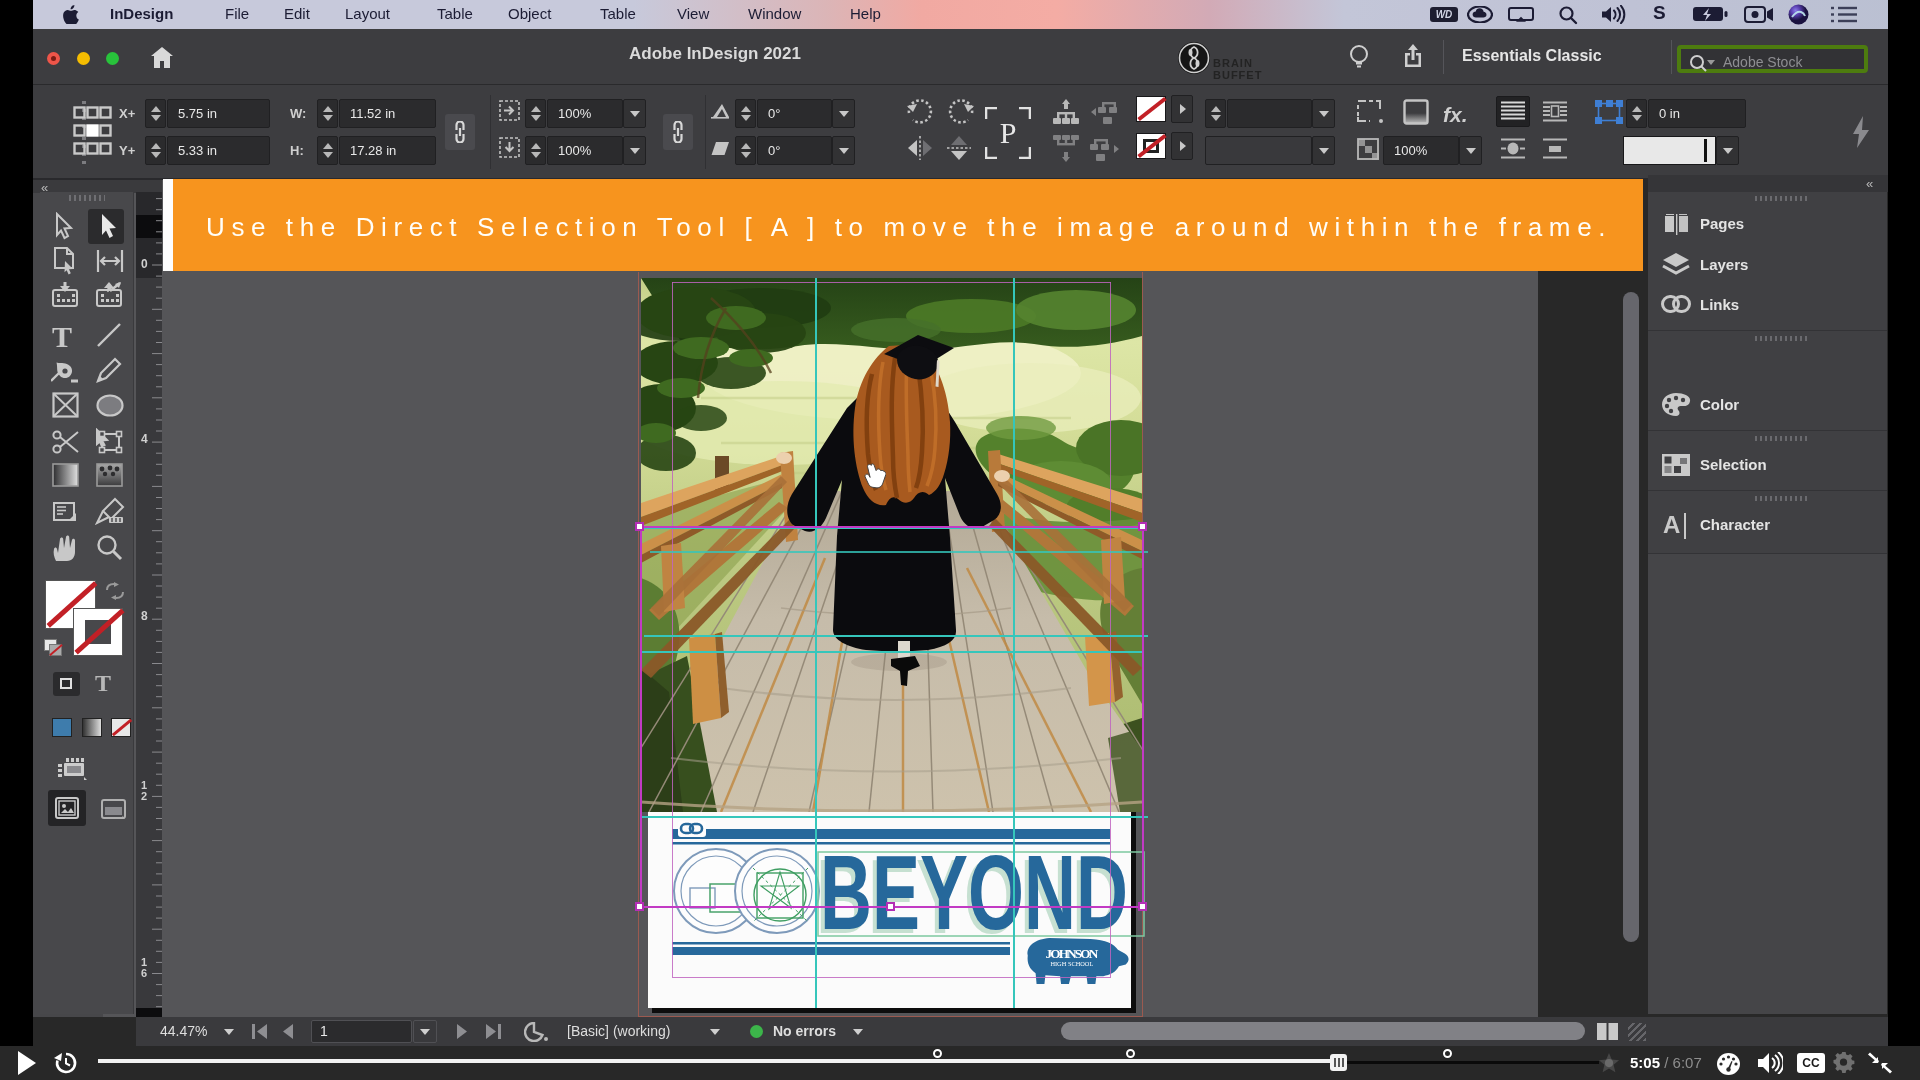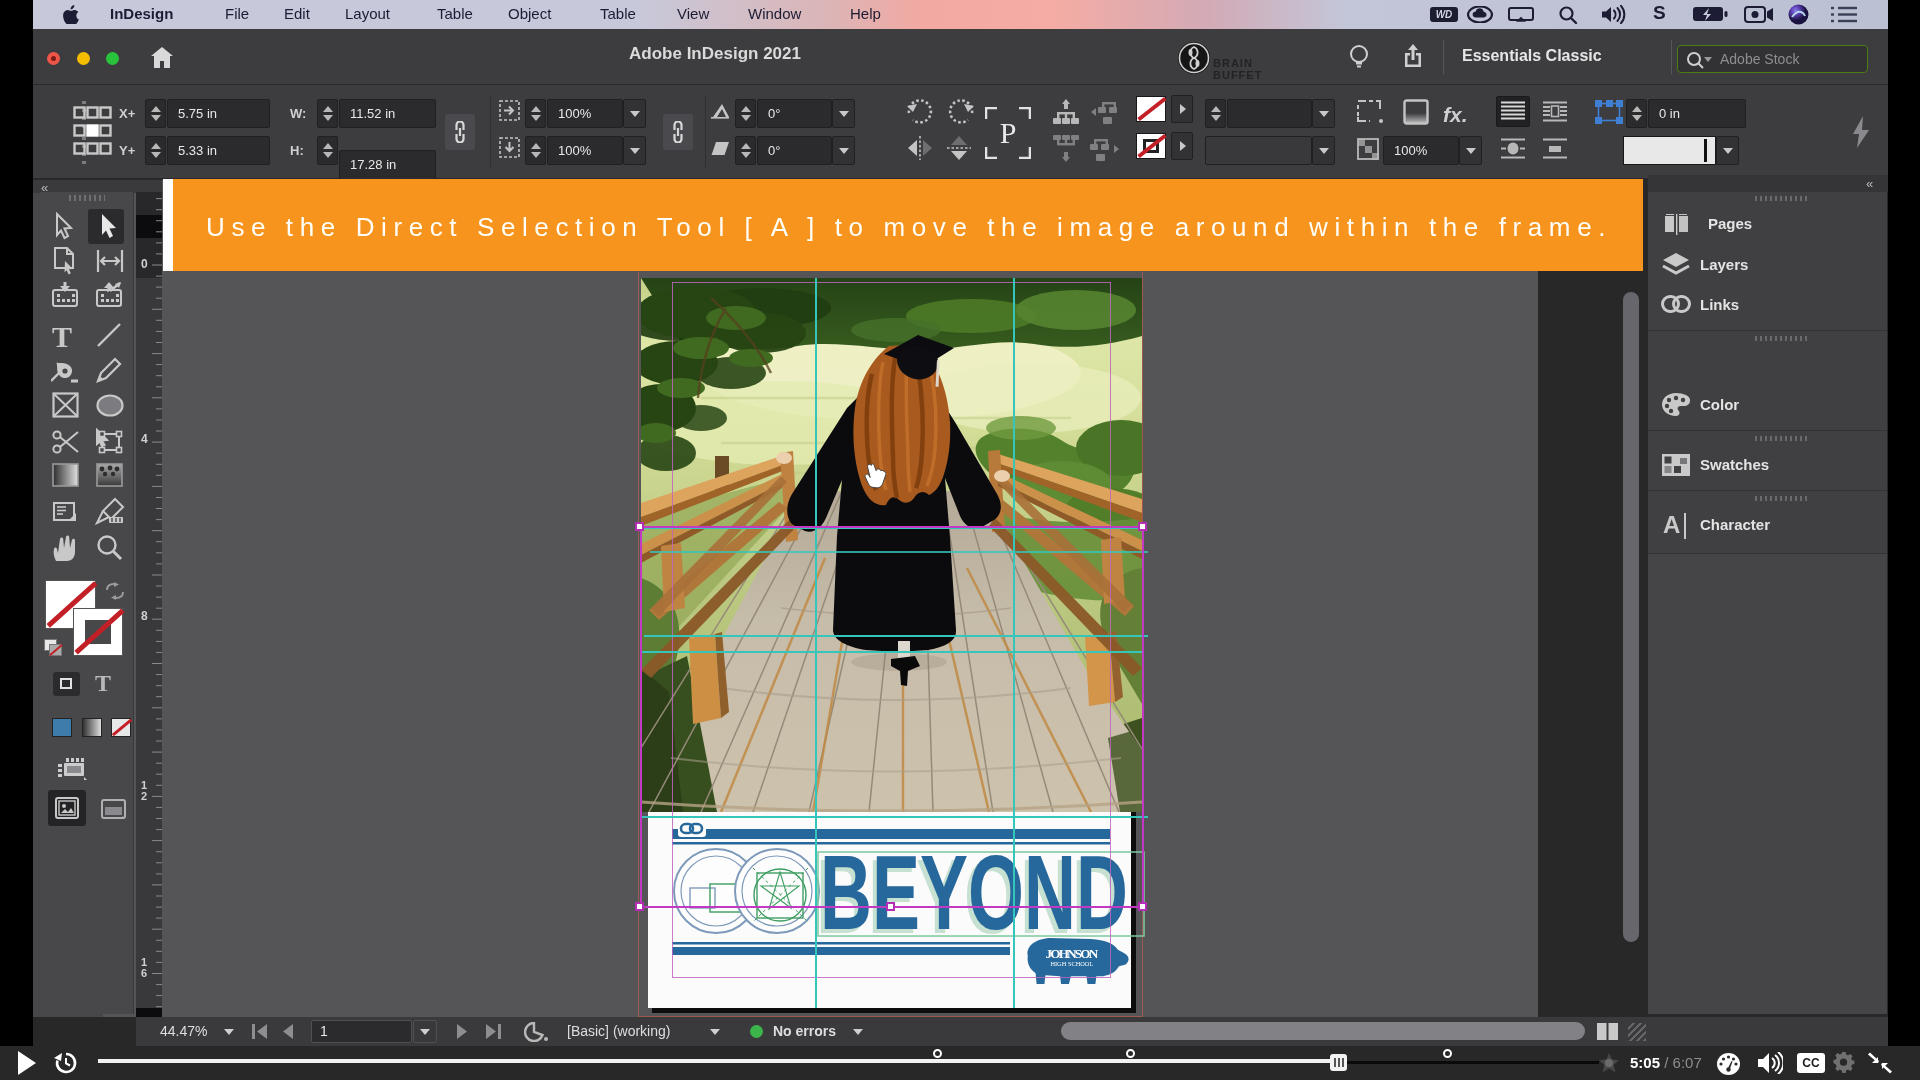--- a/index.html
+++ b/index.html
@@ -139,21 +139,21 @@
         <path d="M8 17.5h6v3h-6zM9 21.5h4v2h-4z" fill="#cfcfcf"></path>
       </svg>
  <svg class="abs" style="left:1401px;top:14px" width="24" height="28" viewBox="0 0 24 28">
         <path d="M12 1 7 7h3.5v10h3V7H17z" fill="#cfcfcf"></path>
         <path d="M4 10v14h16V10h-5v2.5h2.5v9h-11v-9H9V10z" fill="#cfcfcf"></path>
       </svg>
  <div class="abs" style="left:1443px;top:11px;width:1px;height:34px;background:#55555a"></div>
  <div class="abs" style="left:1462px;top:18px;color:#e6e6e6;font-size:16px;font-weight:bold">Essentials Classic</div>
  <div class="abs" style="left:1630px;top:26px;border-left:6px solid transparent;border-right:6px solid transparent;border-top:-22px solid #cfcfcf"></div>
  <div class="abs" style="left:1671px;top:11px;width:1px;height:34px;background:#55555a"></div>
- <div class="abs" style="left:1677px;top:16px;width:191px;height:28px;background:#323235;border:1px solid #4d7c0f;border-radius:4px">
+ <div class="abs" style="left:1677px;top:16px;width:191px;height:28px;background:#323235;border:4px solid #4d7c0f;border-radius:4px">
    <svg class="abs" style="left:8px;top:5px" width="26" height="18" viewBox="0 0 26 18">
           <circle cx="8" cy="8" r="6" fill="none" stroke="#cfcfcf" stroke-width="2"></circle>
           <line x1="12.5" y1="12.5" x2="17" y2="17" stroke="#cfcfcf" stroke-width="2"></line>
           <path d="M18 6l4 5 4-5z" fill="#9a9a9a"></path>
         </svg>
    <div class="abs" style="left:42px;top:5px;color:#8e8e92;font-size:14px">Adobe Stock</div>
  </div>
 </div>
 <div id="cpanel">
  <svg class="abs" style="left:40px;top:12px" width="24" height="70" viewBox="0 0 24 70">
@@ -185,21 +185,21 @@
  <div class="ud" style="left:112px;top:14px"></div>
  <div class="box" style="left:134px;top:14px;width:103px;height:29px;line-height:27px;padding-left:10px">5.75 in</div>
  <div class="lbl" style="left:86px;top:58px;font-weight:bold">Y+</div>
  <div class="ud" style="left:112px;top:51px"></div>
  <div class="box" style="left:134px;top:51px;width:103px;height:29px;line-height:27px;padding-left:10px">5.33 in</div>
  <div class="lbl" style="left:257px;top:21px;font-weight:bold">W:</div>
  <div class="ud" style="left:284px;top:14px"></div>
  <div class="box" style="left:306px;top:14px;width:97px;height:29px;line-height:27px;padding-left:10px">11.52 in</div>
  <div class="lbl" style="left:257px;top:58px;font-weight:bold">H:</div>
  <div class="ud" style="left:284px;top:51px"></div>
- <div class="box" style="left:306px;top:65px;width:97px;height:42px;line-height:27px;padding-left:10px">17.28 in</div>
+ <div class="box" style="left:306px;top:51px;width:97px;height:29px;line-height:27px;padding-left:10px">17.28 in</div>
  <div class="abs" style="left:412px;top:29px;width:30px;height:36px;background:#4a4a4e;border-radius:3px"></div>
  <svg class="abs" style="left:419px;top:36px" width="16" height="22" viewBox="0 0 16 22">
         <g fill="none" stroke="#d8d8d8" stroke-width="2.2">
           <path d="M8 10V5a3.5 3.5 0 0 1 7 0v5" transform="translate(-3.5 -1)"></path>
           <path d="M8 12v5a3.5 3.5 0 0 1-7 0v-5" transform="translate(3.5 1)"></path>
           <line x1="8" y1="7" x2="8" y2="15"></line>
         </g>
       </svg>
  <div class="abs" style="left:457px;top:10px;width:1px;height:74px;background:#303033"></div>
  <svg class="abs" style="left:466px;top:15px" width="21" height="21" viewBox="0 0 21 21">
@@ -937,21 +937,21 @@
  <div class="dots" style="left:107px;top:4px"></div>
  <div class="drow" style="top:14px">
   <svg class="abs" style="left:15px;top:6px" width="27" height="25" viewBox="0 0 27 25">
           <g fill="#c9c9c9">
             <path d="M2 4h9v16H2zM3 2h8v1H3z"></path>
             <path d="M16 4h9v16h-9zM16 2h8v1h-8z" opacity="0.95"></path>
           </g>
           <rect x="12.2" y="0" width="2.6" height="25" fill="#404043"></rect>
           <rect x="13" y="2" width="1.4" height="21" fill="#c9c9c9"></rect>
         </svg>
-  <div class="abs" style="left:60px;top:9px">Pages</div>
+  <div class="abs" style="left:52px;top:9px">Pages</div>
  </div>
  <div class="drow" style="top:55px">
   <svg class="abs" style="left:14px;top:5px" width="28" height="28" viewBox="0 0 28 28">
           <path d="M14 1l13 7-13 7L1 8z" fill="#c9c9c9"></path>
           <path d="M1 14l13 7 13-7" fill="none" stroke="#c9c9c9" stroke-width="3"></path>
           <path d="M1 20l13 7 13-7" fill="none" stroke="#c9c9c9" stroke-width="3" opacity="0"></path>
         </svg>
   <div class="abs" style="left:52px;top:9px">Layers</div>
  </div>
  <div class="drow" style="top:95px">
@@ -983,21 +983,21 @@
  <div class="drow" style="top:255px">
   <svg class="abs" style="left:14px;top:7px" width="28" height="22" viewBox="0 0 28 22">
           <rect x="0" y="0" width="28" height="22" fill="#c9c9c9"></rect>
           <g fill="#404043">
             <rect x="2.5" y="2.5" width="7" height="7"></rect>
             <rect x="2.5" y="12" width="7" height="7" opacity="0.5"></rect>
             <rect x="12" y="12" width="7" height="7"></rect>
             <rect x="18" y="4" width="7" height="6" opacity="0.6"></rect>
           </g>
         </svg>
-  <div class="abs" style="left:52px;top:9px">Swatches</div>
+  <div class="abs" style="left:52px;top:9px">Selection</div>
  </div>
  <div class="dsep" style="top:298px"></div>
  <div class="dots" style="left:107px;top:304px"></div>
  <div class="drow" style="top:315px">
   <div class="abs" style="left:15px;top:4px;color:#c9c9c9;font-size:24px;font-weight:bold">A</div>
   <div class="abs" style="left:36px;top:6px;width:1.6px;height:26px;background:#c9c9c9"></div>
   <div class="abs" style="left:52px;top:9px">Character</div>
  </div>
  <div class="dsep" style="top:361px"></div>
  <div class="abs" style="left:0;top:362px;width:239px;height:460px;background:#454548"></div>

